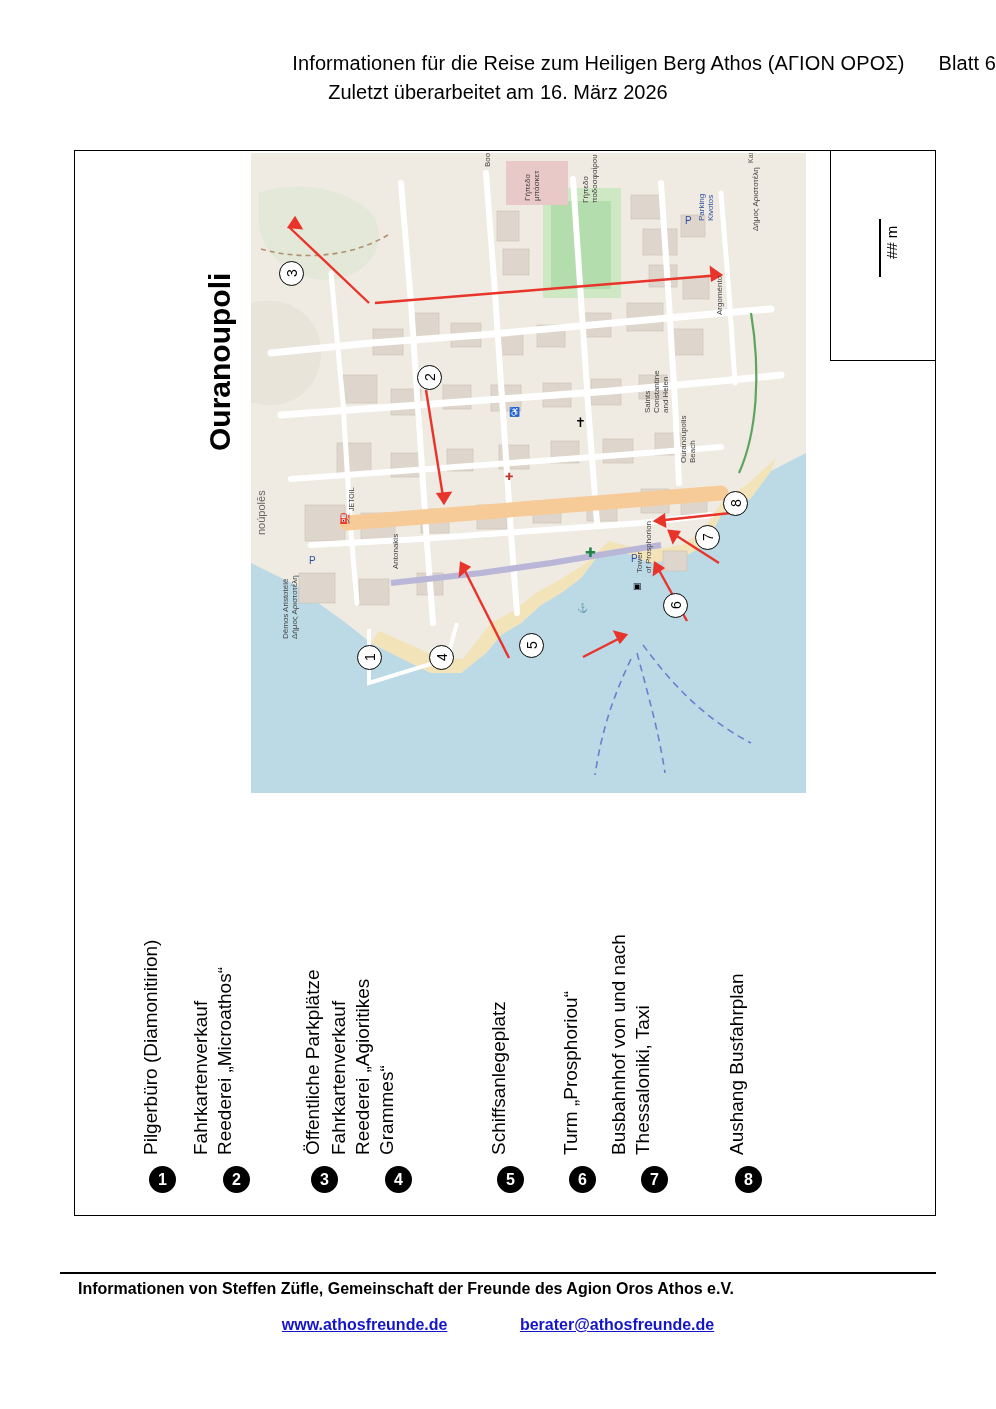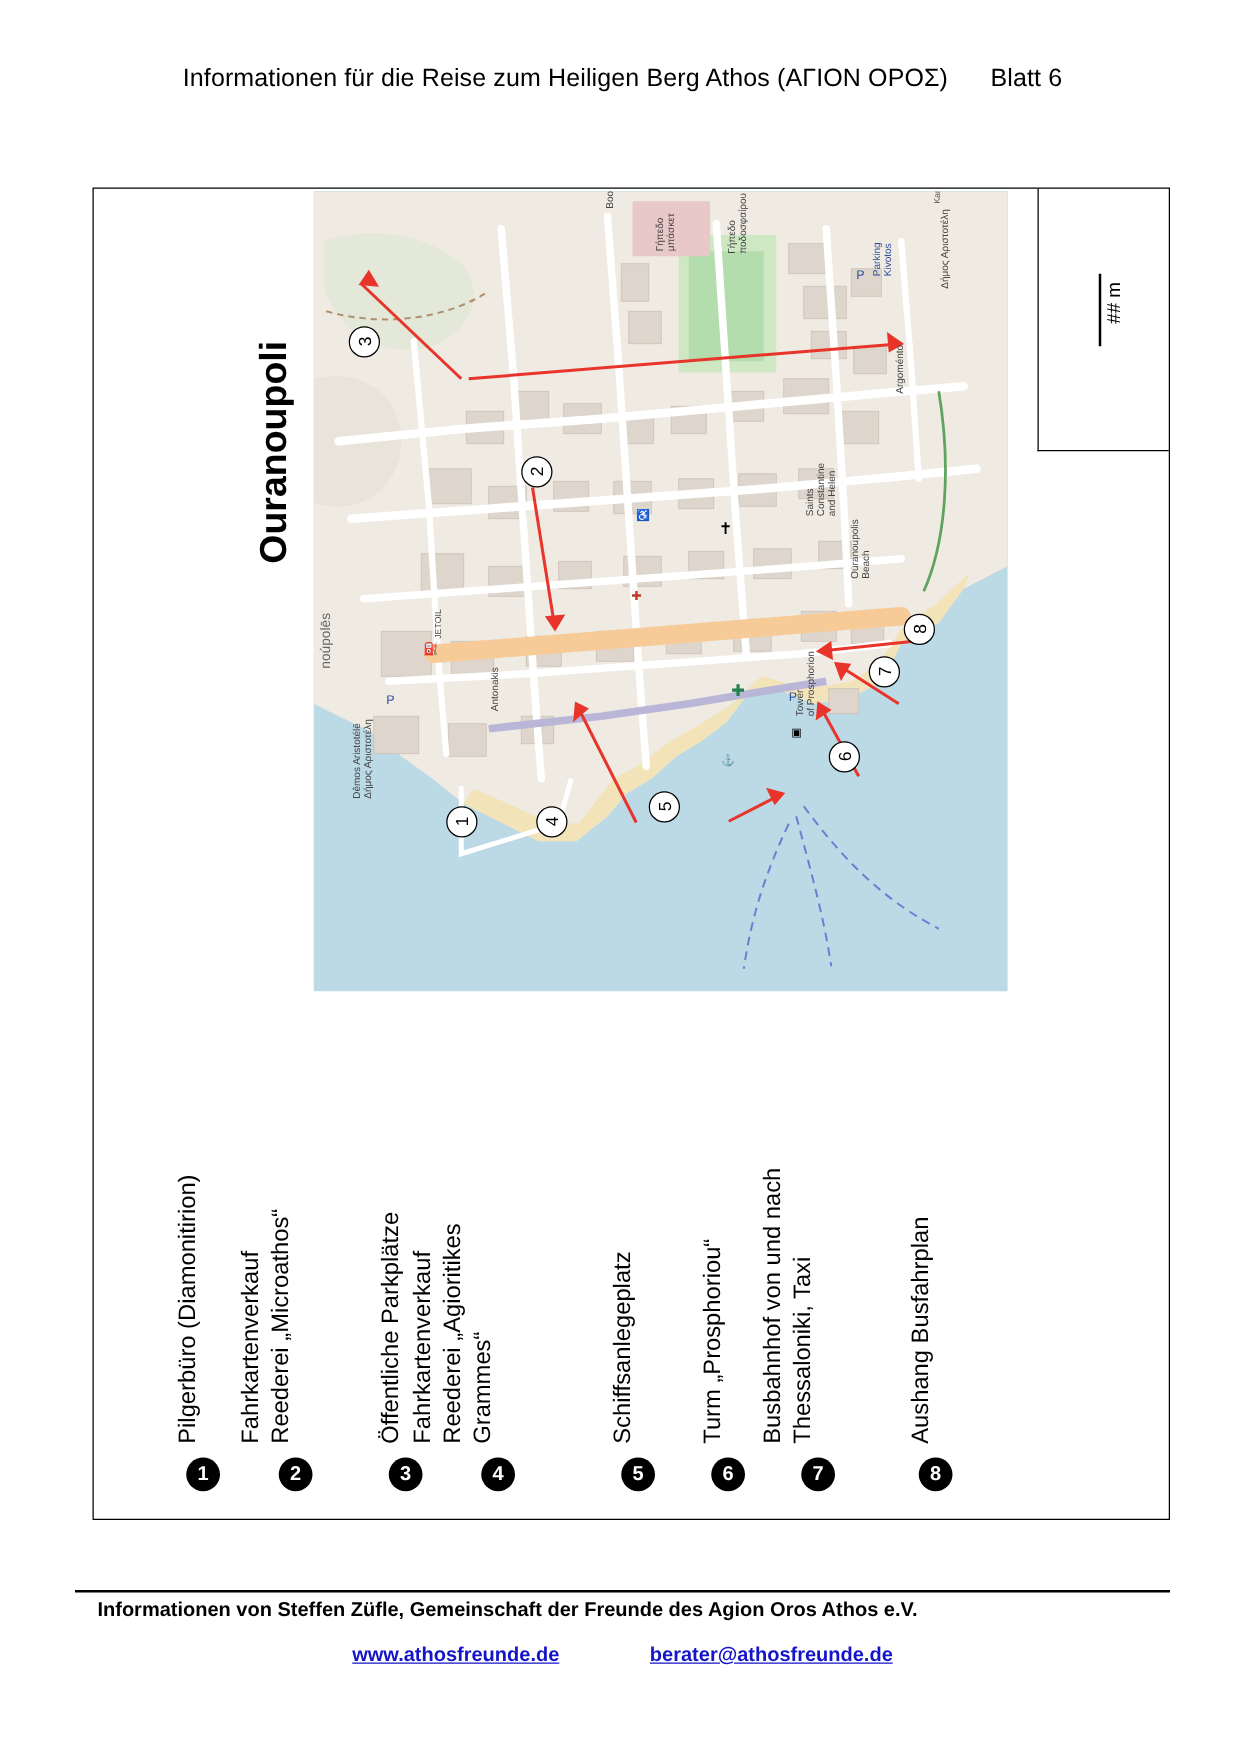--- a/index.html
+++ b/index.html
@@ -18,20 +18,21 @@
   
   .header {
     position: absolute;
     top: 52px; left: 0; width: 996px;
     text-align: center;
   }
   .header .line1 {
     font-size: 20px;
     letter-spacing: 0.1px;
     white-space: nowrap;
+    text-align: right;
   }
   .header .line1 .blatt {
     margin-left: 34px;
   }
   .header .line2 {
     font-size: 20px;
     margin-top: 6px;
   }
   .header .line2 .date { margin-left: 6px; }
 
@@ -189,20 +190,23 @@
     font-size: 10px;
     z-index: 5;
   }
 </style>
 </head>
 <body>
 
 <div class="header">
   <div class="line1">
     <span>Informationen für die Reise zum Heiligen Berg Athos (ΑΓΙΟΝ ΟΡΟΣ)</span><span class="blatt">Blatt  6</span>
+  </div>
+  <div class="line2">
+    <span>Zuletzt überarbeitet am</span><span class="date">16. März 2026</span>
   </div>
 </div>
 
 <div class="sheet">
 
   <div class="page-title">Ouranoupoli</div>
 
   <div class="scale-box">
     <div class="scale-bar"></div>
     <div class="scale-label">## m</div>

